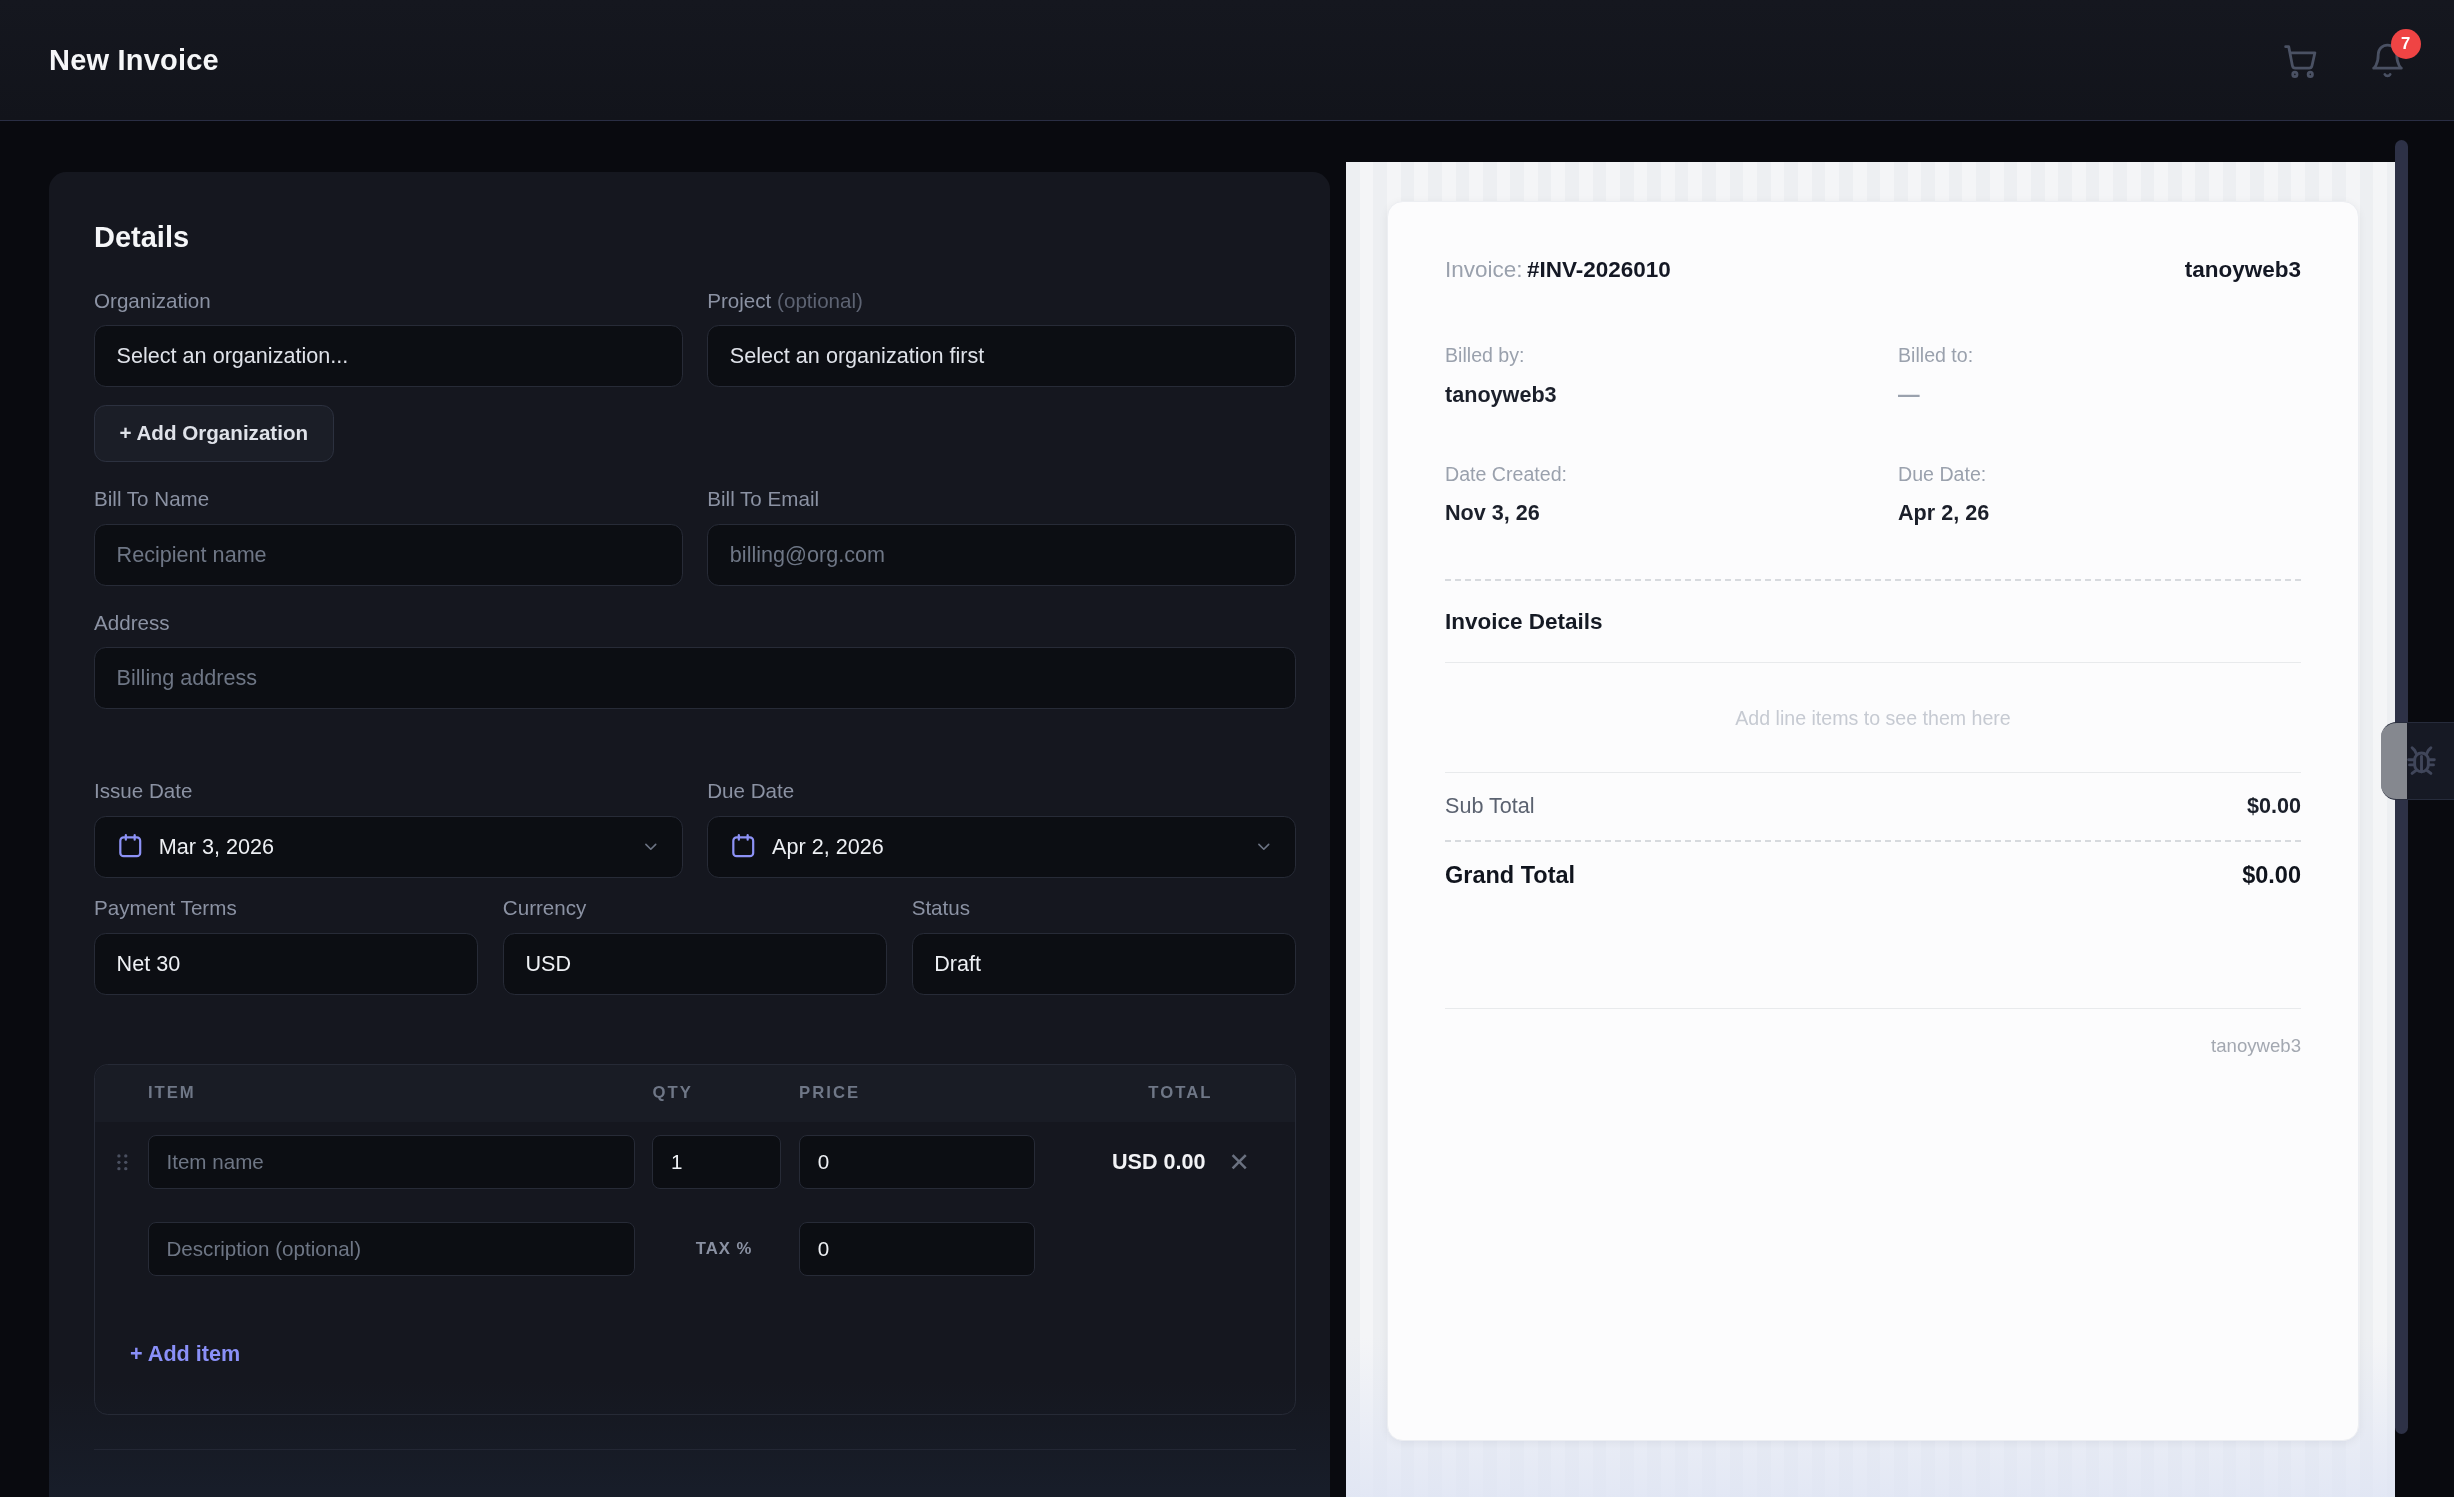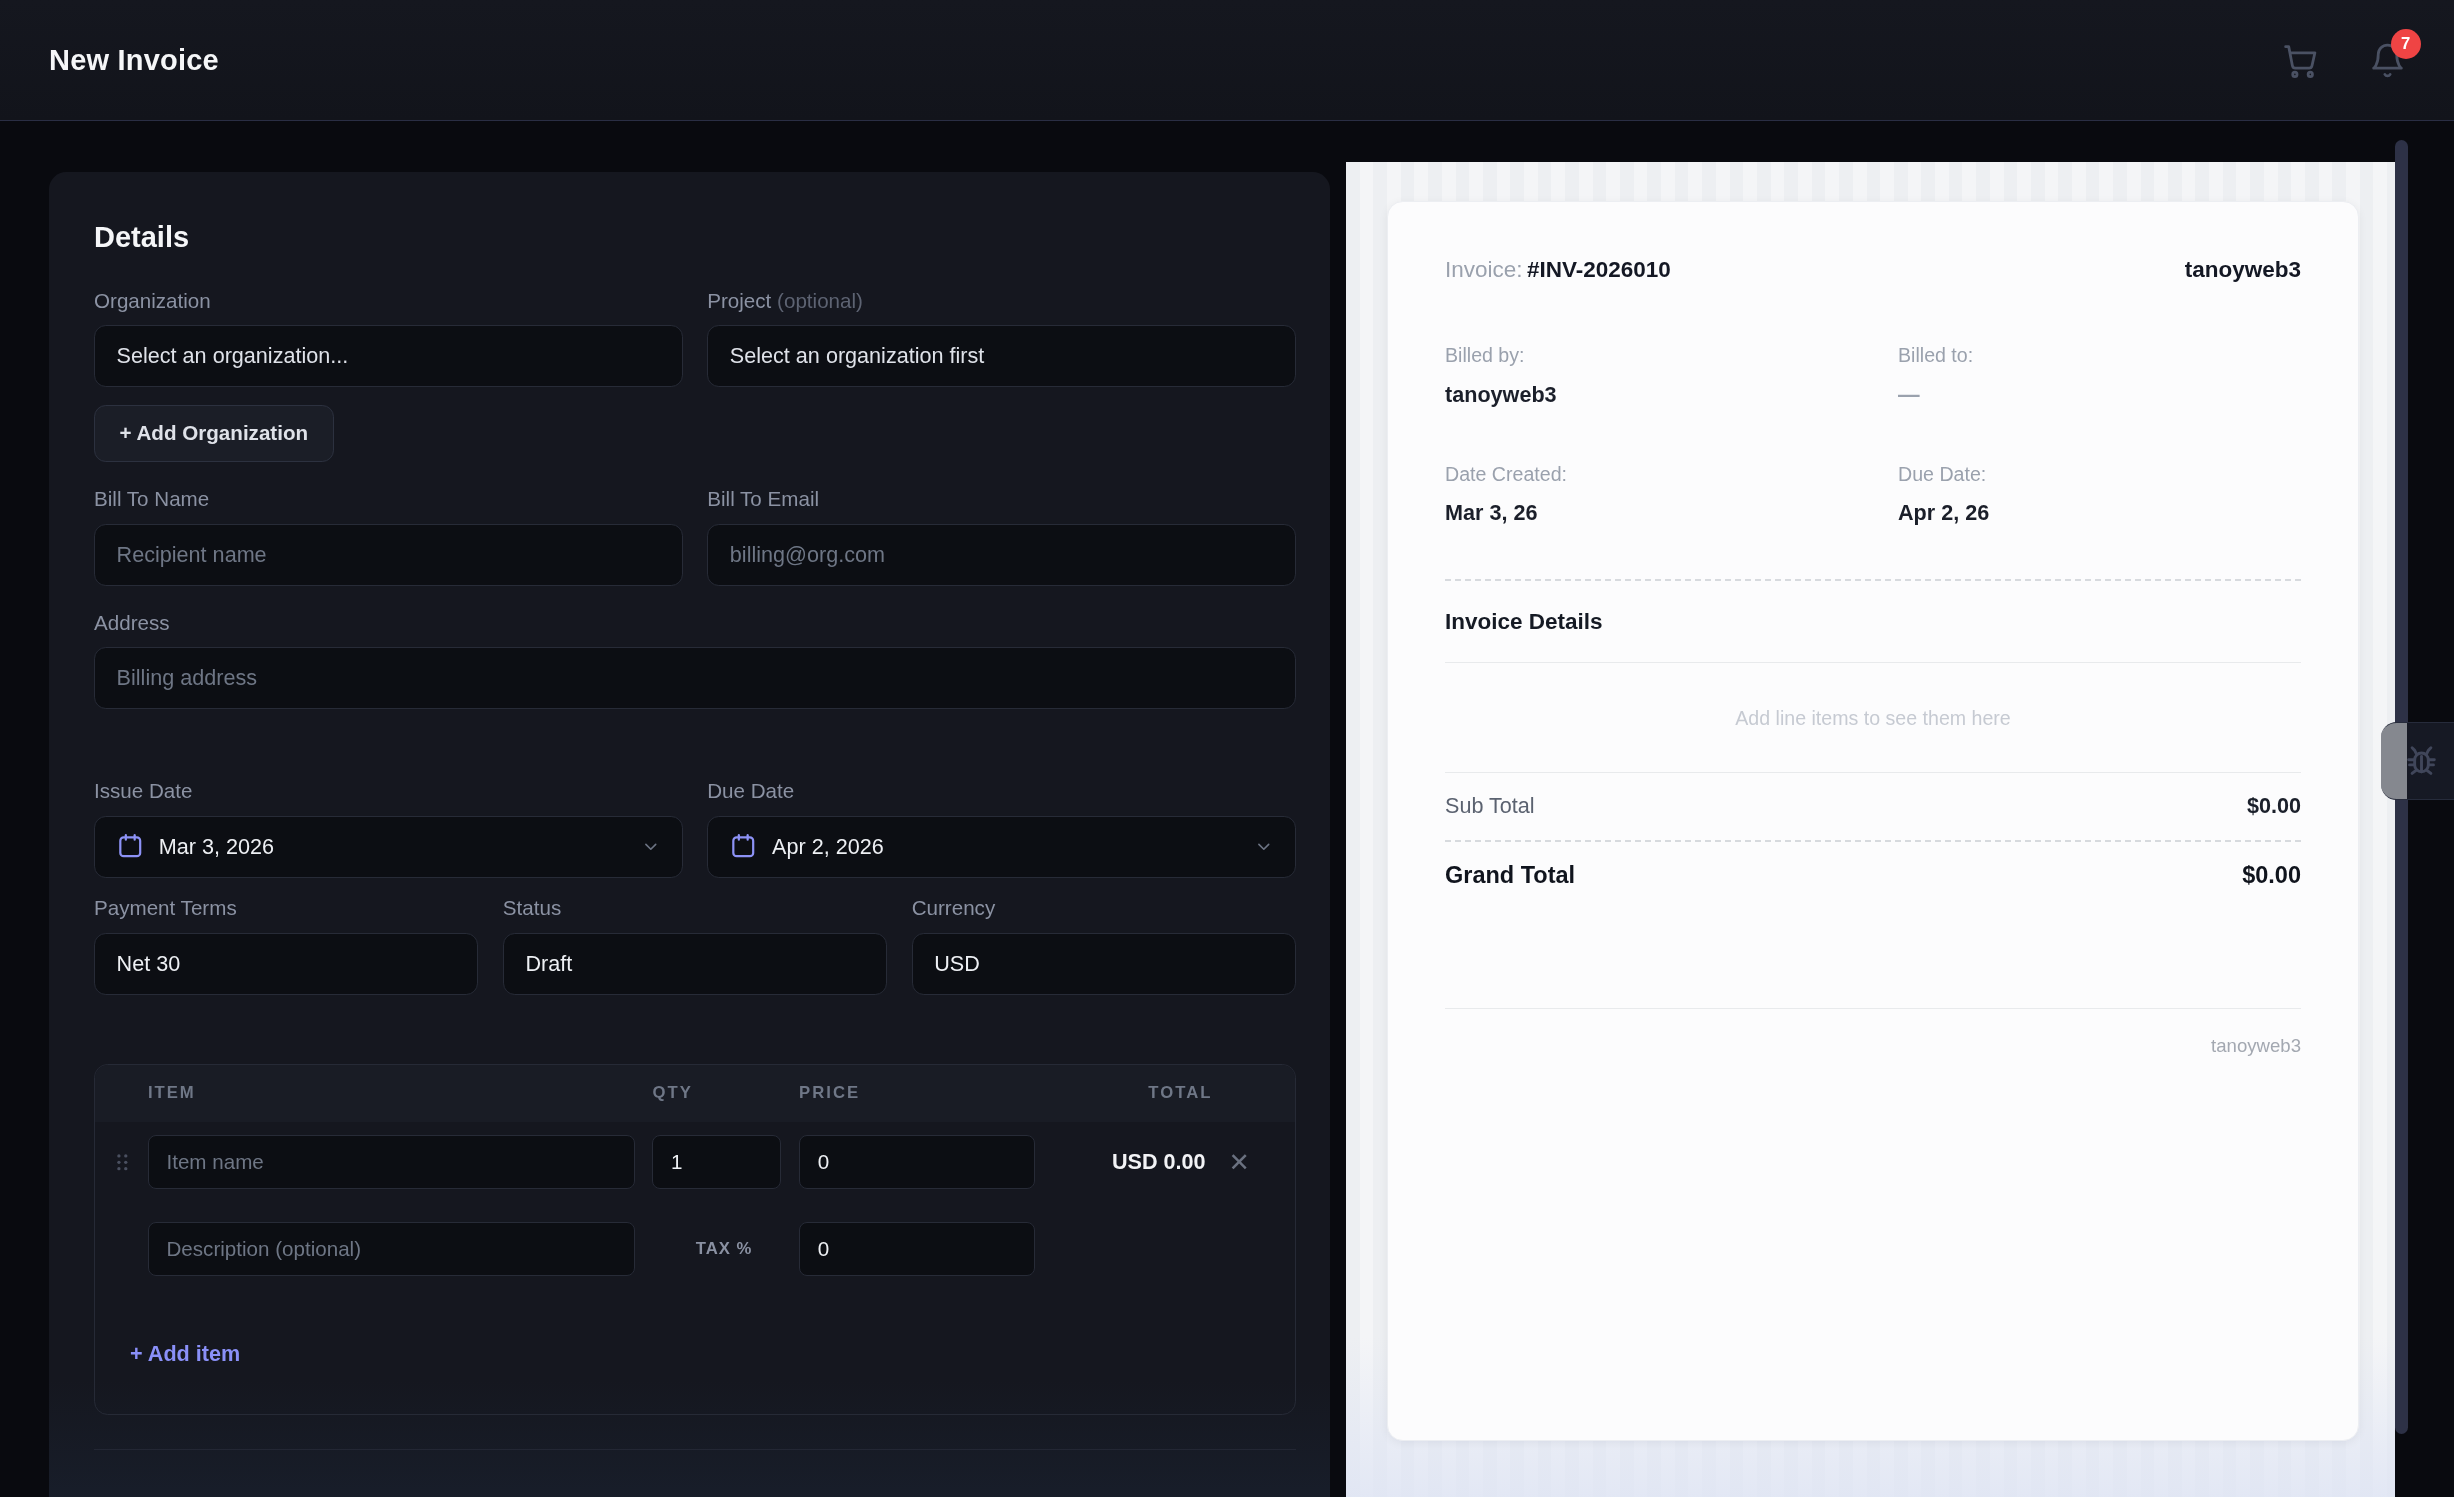--- a/index.html
+++ b/index.html
@@ -222,26 +222,26 @@
         </div>
       </div>
     </div>
 
     <div class="grid-3 mt-pay">
       <div>
         <label class="field-label">Payment Terms</label>
         <input class="tb" style="color: rgb(238, 240, 244);" value="Net 30">
       </div>
       <div>
+        <label class="field-label">Currency</label>
+        <input class="tb" style="color: rgb(238, 240, 244);" value="USD">
+      </div>
+      <div>
         <label class="field-label">Status</label>
         <input class="tb" style="color: rgb(238, 240, 244);" value="Draft">
-      </div>
-      <div>
-        <label class="field-label">Currency</label>
-        <input class="tb" style="color: rgb(238, 240, 244);" value="USD">
       </div>
     </div>
 
     
     <div class="items-table">
       <div class="it-grid it-head">
         <span class="hcell item">ITEM</span>
         <span class="hcell">QTY</span>
         <span class="hcell">PRICE</span>
         <span class="hcell total">TOTAL</span>
@@ -302,21 +302,21 @@
         </div>
         <div>
           <div class="p-label">Billed to:</div>
           <div class="p-value dash">—</div>
         </div>
       </div>
 
       <div class="two-col mt-datesrow">
         <div>
           <div class="p-label">Date Created:</div>
-          <div class="p-value">Mar 3, 26</div>
+          <div class="p-value">Nov 3, 26</div>
         </div>
         <div>
           <div class="p-label">Due Date:</div>
           <div class="p-value">Apr 2, 26</div>
         </div>
       </div>
 
       <div class="dashed mt-dash1"></div>
 
       <h3 class="details-title">Invoice Details</h3>

